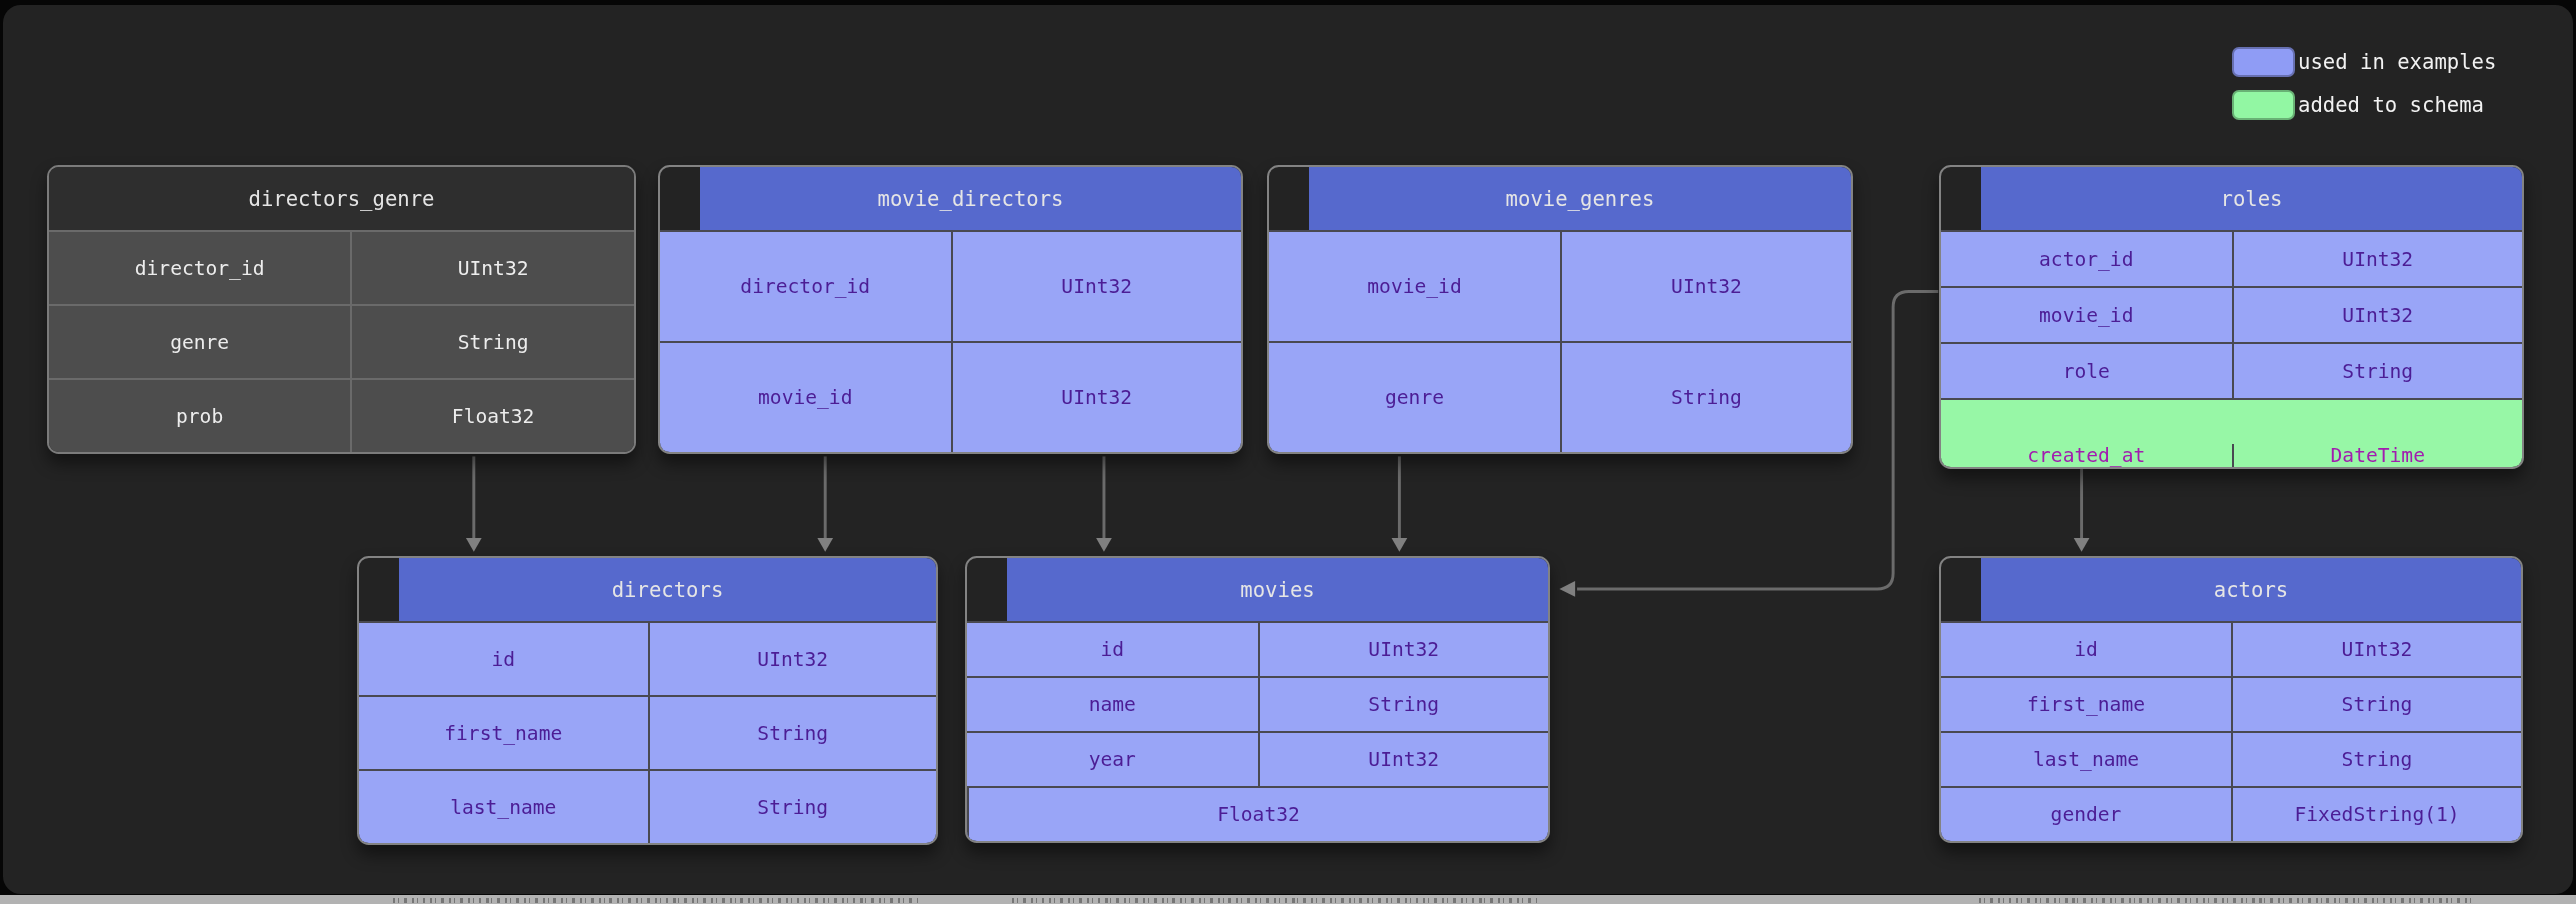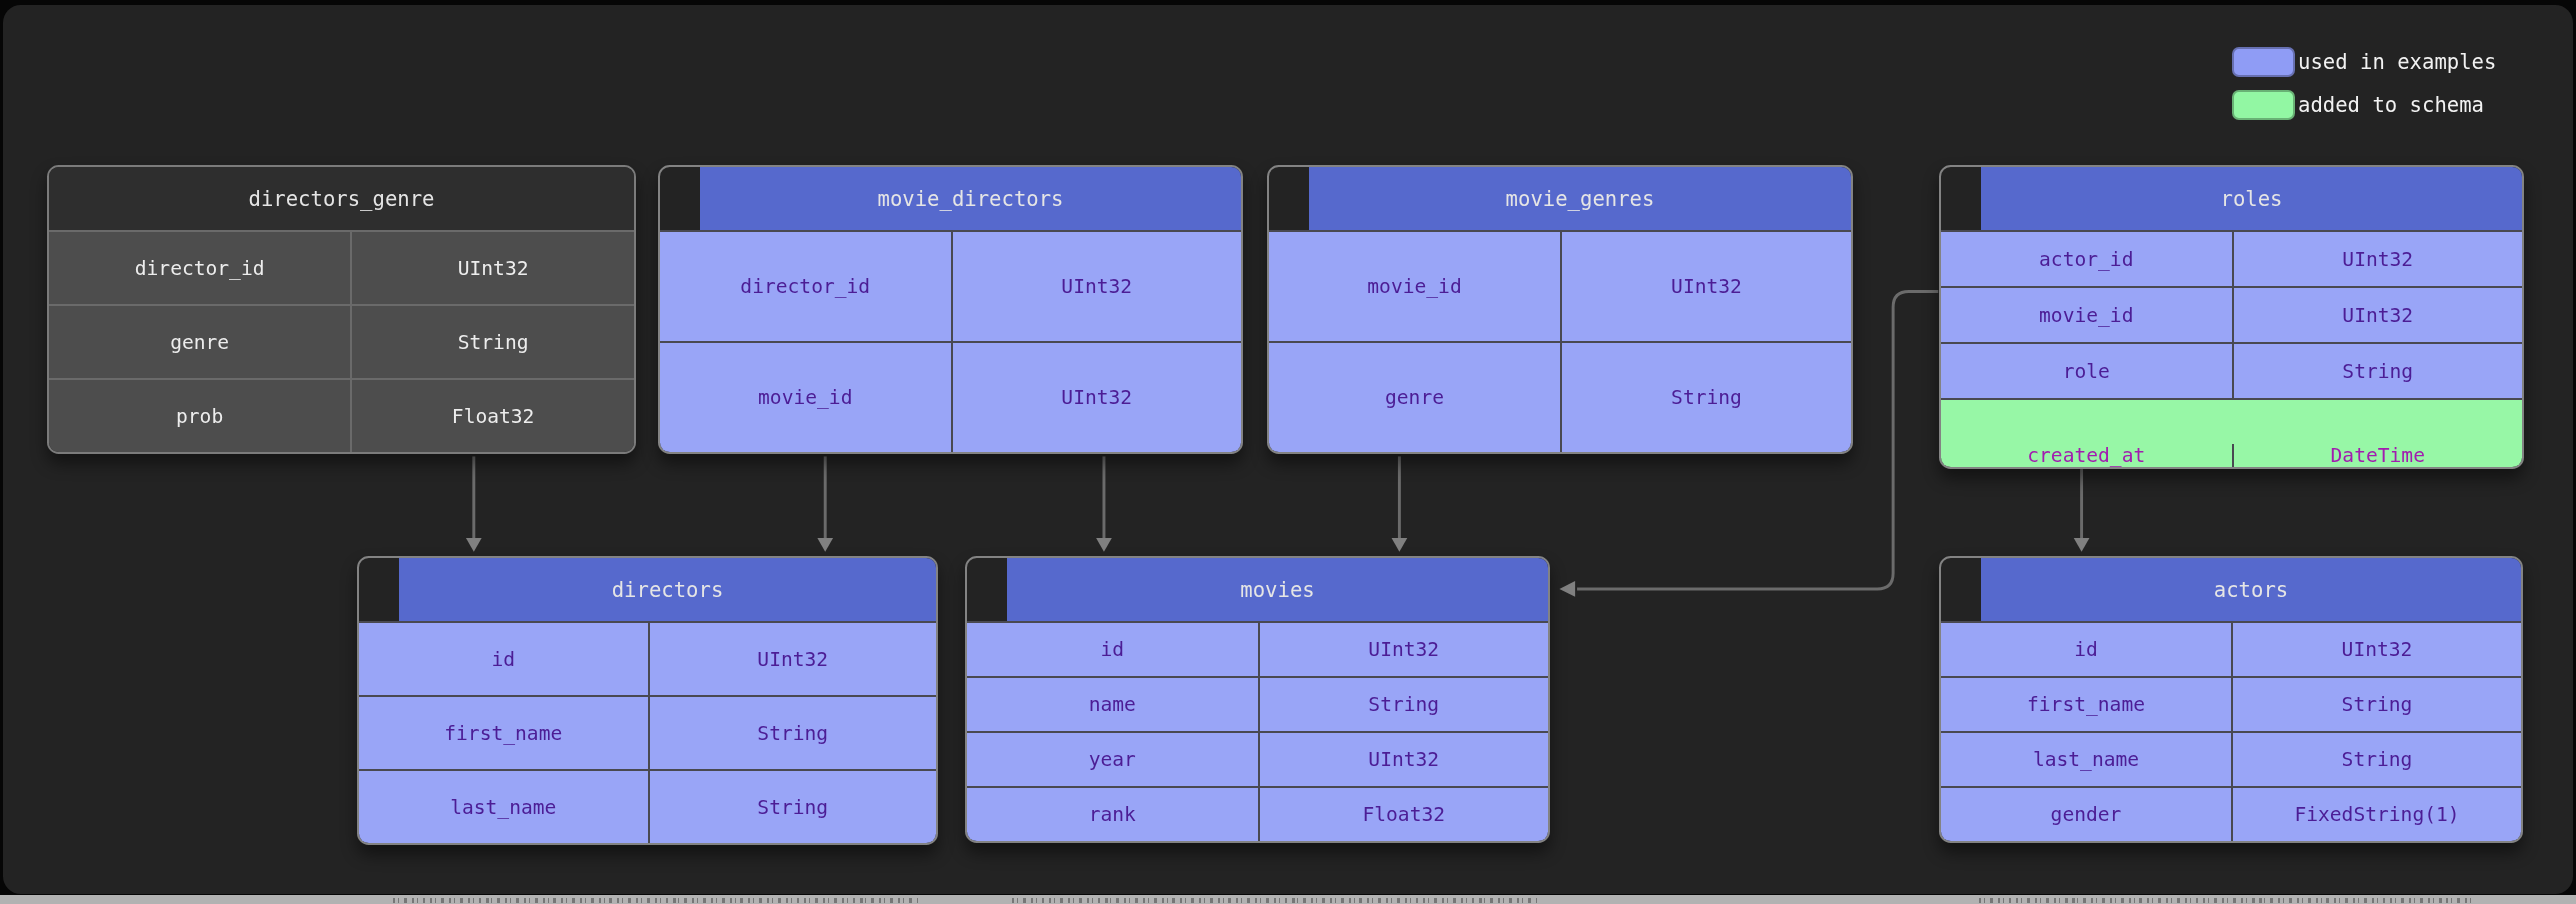--- a/index.html
+++ b/index.html
@@ -204,21 +204,20 @@
     </div>
     <div class="tbl-row">
       <div class="cell name">name</div>
       <div class="cell type">String</div>
     </div>
     <div class="tbl-row">
       <div class="cell name">year</div>
       <div class="cell type">UInt32</div>
     </div>
     <div class="tbl-row">
-      <div class="cell name">rank</div>
       <div class="cell type">Float32</div>
     </div>
   </div>
 <div class="tbl blue" id="t-actors">
     <div class="tbl-header">actors</div>
     <div class="tbl-row">
       <div class="cell name">id</div>
       <div class="cell type">UInt32</div>
     </div>
     <div class="tbl-row">

